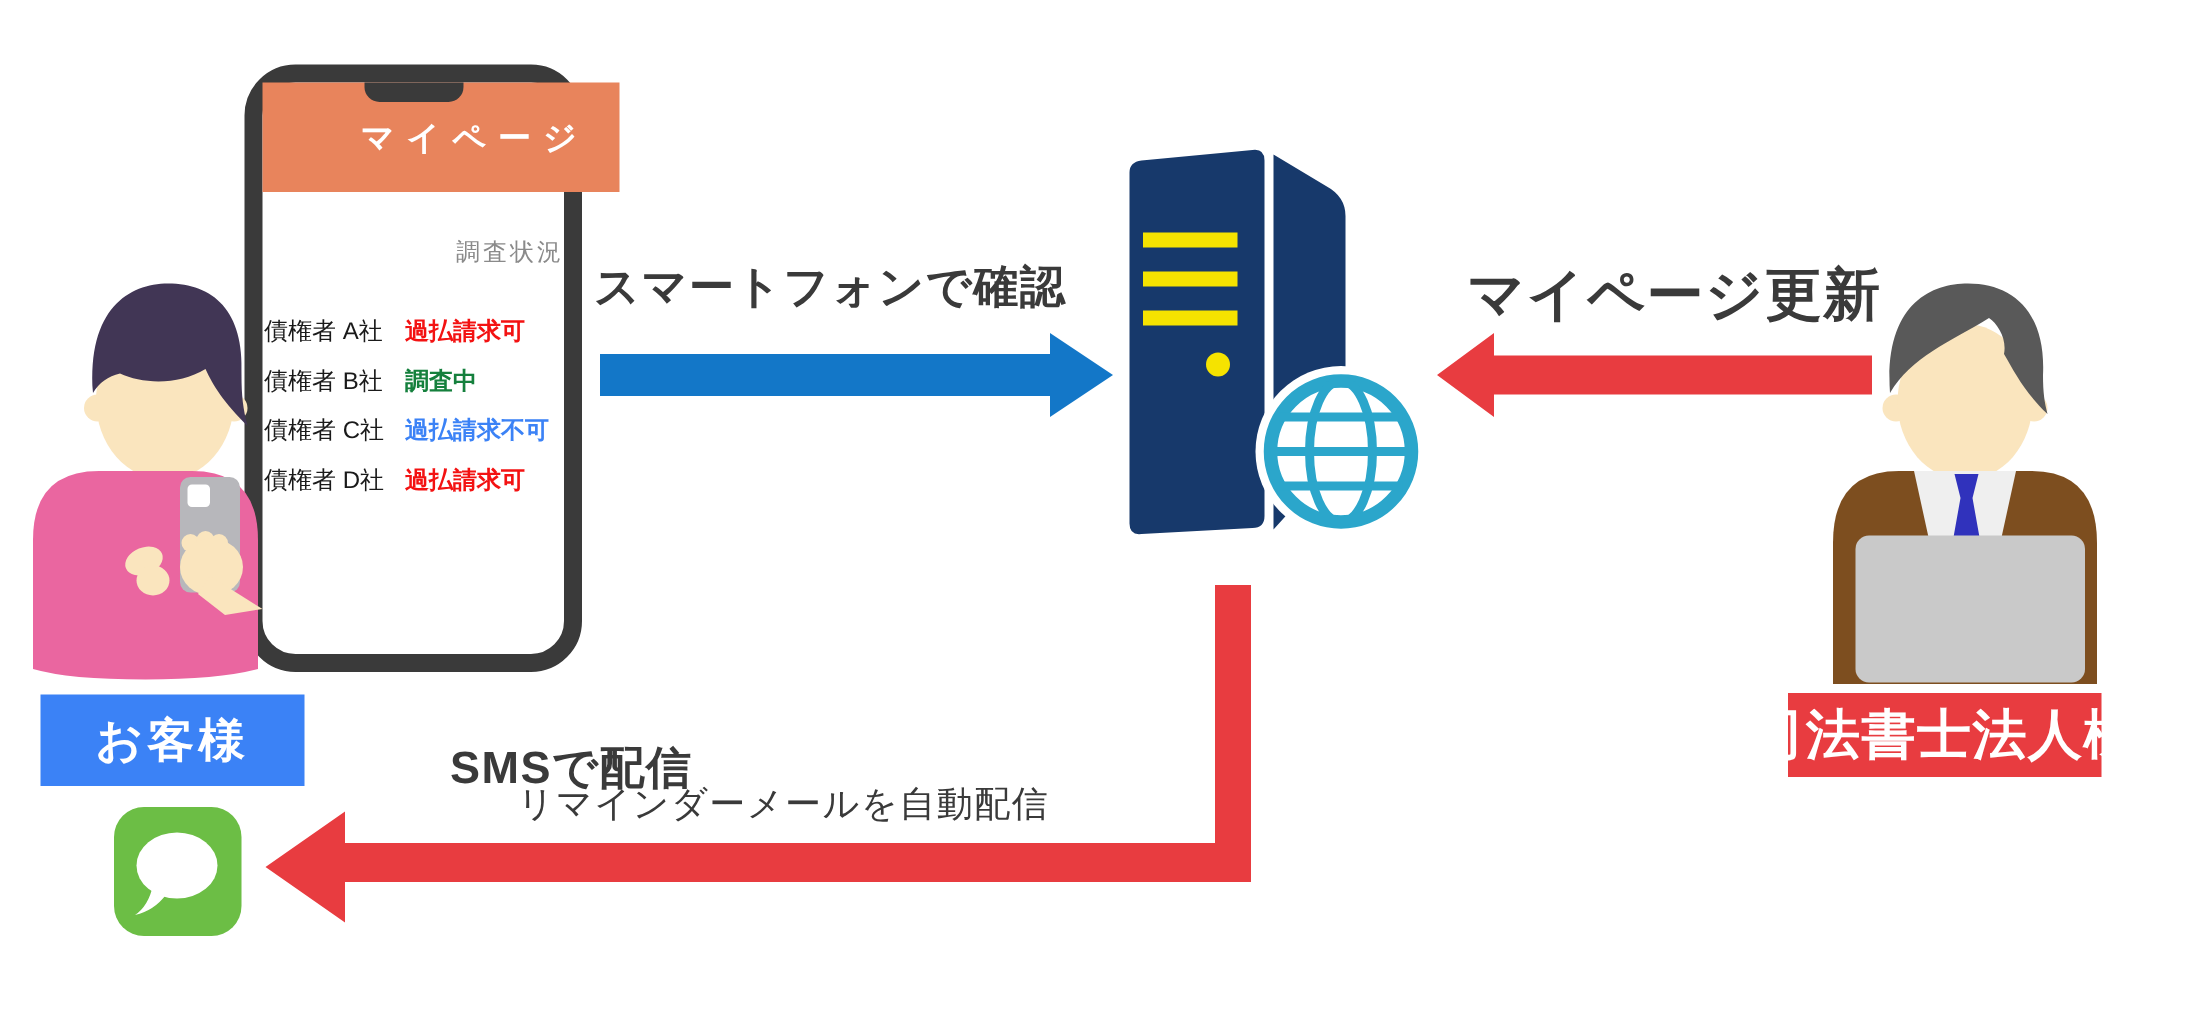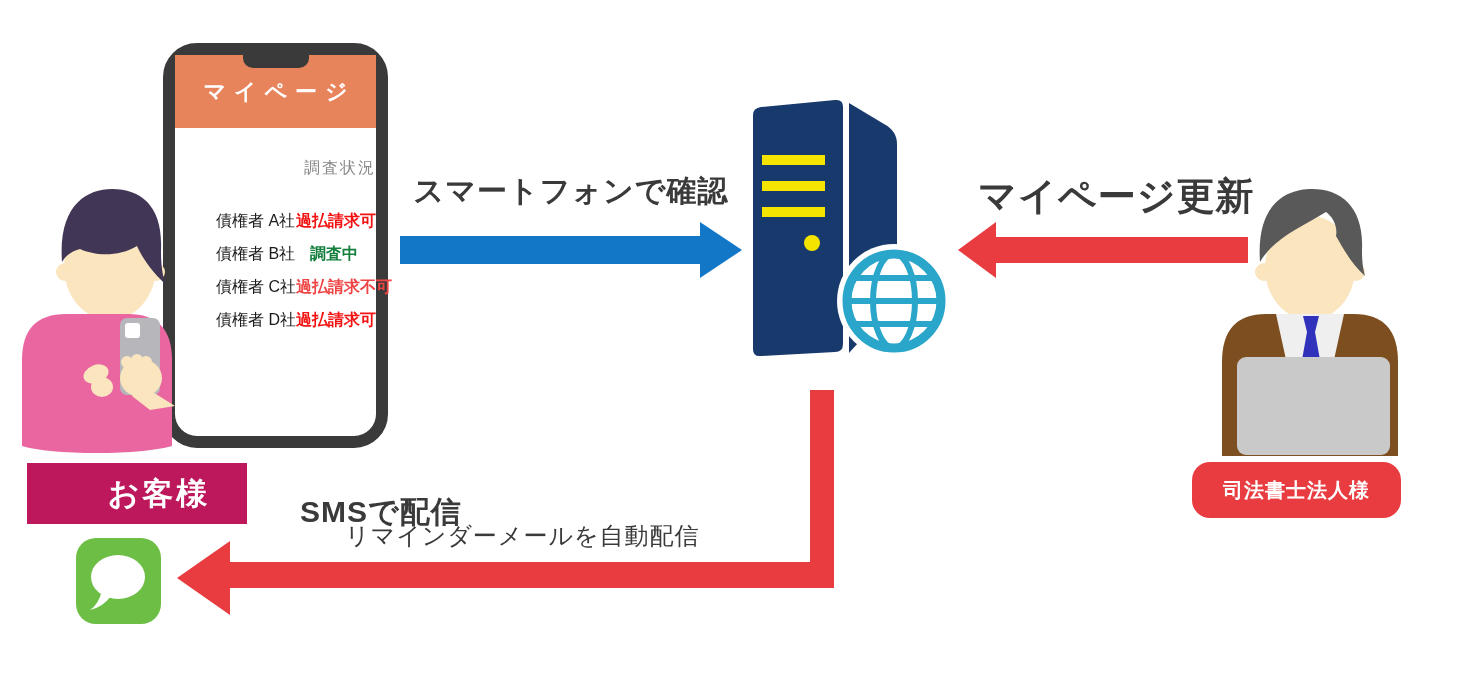--- a/index.html
+++ b/index.html
@@ -8,49 +8,49 @@
     font-family:"Liberation Sans","DejaVu Sans",sans-serif;
   }
   
   .phone{
     position:absolute;left:163px;top:43px;width:201px;height:381px;
     border:12px solid #3A3A3A;border-radius:34px;background:#ffffff;z-index:1;
   }
   .phone-header{
     position:absolute;left:0;top:0;width:100%;height:73px;
     display:flex;align-items:center;justify-content:center;
-    color:#ffffff;font-size:22px;font-weight:700;letter-spacing:8px;text-indent:8px;
+    color:#ffffff;font-size:22px;font-weight:700;letter-spacing:8px;text-indent:8px;padding-left:37px;
   }
   .phone-notch{
     position:absolute;top:0;left:50%;transform:translateX(-50%);
     width:66px;height:13px;background:#3A3A3A;border-radius:0 0 10px 10px;z-index:2;
   }
   .phone-section-title{
     position:absolute;top:103px;left:0;width:100%;text-align:right;
     color:#8A8A8A;font-size:16px;letter-spacing:2px;
   }
   .phone-rows{position:absolute;top:150px;left:1px;right:0;}
   .phone-row{display:flex;align-items:center;height:33px;font-size:16px;white-space:nowrap;}
-  .phone-row .name{width:94px;color:#1A1A1A;font-weight:500;padding-left:40px;}
+  .phone-row .name{width:94px;color:#1A1A1A;font-weight:500;}
   .phone-row .status{font-weight:600;}
   
   .scene{position:absolute;left:0;top:0;z-index:2;}
   
   .lbl{position:absolute;z-index:3;color:#3A3A3A;font-weight:700;white-space:nowrap;}
-  #lbl-smartphone{left:396px;top:171px;width:350px;text-align:center;font-size:30px;letter-spacing:1px;}
+  #lbl-smartphone{left:396px;top:171px;width:350px;font-size:30px;letter-spacing:1px;}
   #lbl-update{left:978px;top:171px;width:220px;text-align:center;font-size:38px;letter-spacing:1px;}
   #lbl-sms{left:300px;top:470px;font-size:30px;letter-spacing:1px;margin-top:22px;}
   #lbl-reminder{left:302px;top:520px;font-size:24px;font-weight:400;letter-spacing:1px;margin-left:43px;}
   
   .badge{
     position:absolute;display:flex;align-items:center;justify-content:center;
     color:#ffffff;font-weight:700;z-index:3;white-space:nowrap;
   }
   #badge-customer{left:27px;top:463px;width:176px;height:61px;font-size:31px;letter-spacing:3px;}
-  #badge-staff{left:1192px;top:462px;width:209px;height:56px;font-size:20px;letter-spacing:1px;border-radius:18px;}
+  #badge-staff{left:1192px;top:462px;width:209px;height:56px;font-size:36px;letter-spacing:1px;}
   
   .sms-icon{
     position:absolute;left:76px;top:538px;width:85px;height:86px;border-radius:20px;
     z-index:3;display:flex;align-items:center;justify-content:center;
   }
 </style>
 </head>
 <body>
 
 <div id="canvas">
@@ -65,21 +65,21 @@
       <div class="phone-row">
         <span class="name">債権者 A社</span>
         <span class="status" style="color: rgb(243, 18, 18);">過払請求可</span>
       </div>
       <div class="phone-row">
         <span class="name">債権者 B社</span>
         <span class="status" style="color: #15803d;">調査中</span>
       </div>
       <div class="phone-row">
         <span class="name">債権者 C社</span>
-        <span class="status" style="color: #ef4444;">過払請求不可</span>
+        <span class="status" style="color: #3b82f6;">過払請求不可</span>
       </div>
       <div class="phone-row">
         <span class="name">債権者 D社</span>
         <span class="status" style="color: rgb(243, 18, 18);">過払請求可</span>
       </div>
     </div>
   </div>
 
   <svg class="scene" width="1460" height="684" viewBox="0 0 1460 684">
 
@@ -151,21 +151,21 @@
     <polygon fill="#E83C40" points="1248,237 996,237 996,222 958,250 996,278 996,263 1248,263"></polygon>
 
     <polygon fill="#E83C40" points="810,390 834,390 834,588 230,588 230,615 177,578 230,541 230,562 810,562"></polygon>
   </svg>
 
   <div class="lbl" id="lbl-smartphone">スマートフォンで確認</div>
   <div class="lbl" id="lbl-update">マイページ更新</div>
   <div class="lbl" id="lbl-sms">SMSで配信</div>
   <div class="lbl" id="lbl-reminder">リマインダーメールを自動配信</div>
 
-  <div class="badge" id="badge-customer" style="background-color: #be185d; padding-left: 44px;">お客様</div>
+  <div class="badge" id="badge-customer" style="background-color: #3b82f6;">お客様</div>
   <div class="badge" id="badge-staff" style="background-color: rgb(232, 60, 64);">司法書士法人様</div>
 
   <div class="sms-icon" style="background-color: rgb(108, 190, 69);">
     <svg width="85" height="86" viewBox="0 0 85 86">
       <ellipse cx="42" cy="39" rx="27" ry="22" fill="#ffffff"></ellipse>
       <path d="M26,52 Q23,66 14,72 Q27,69 35,58 Z" fill="#ffffff"></path>
     </svg>
   </div>
 
 </div>

